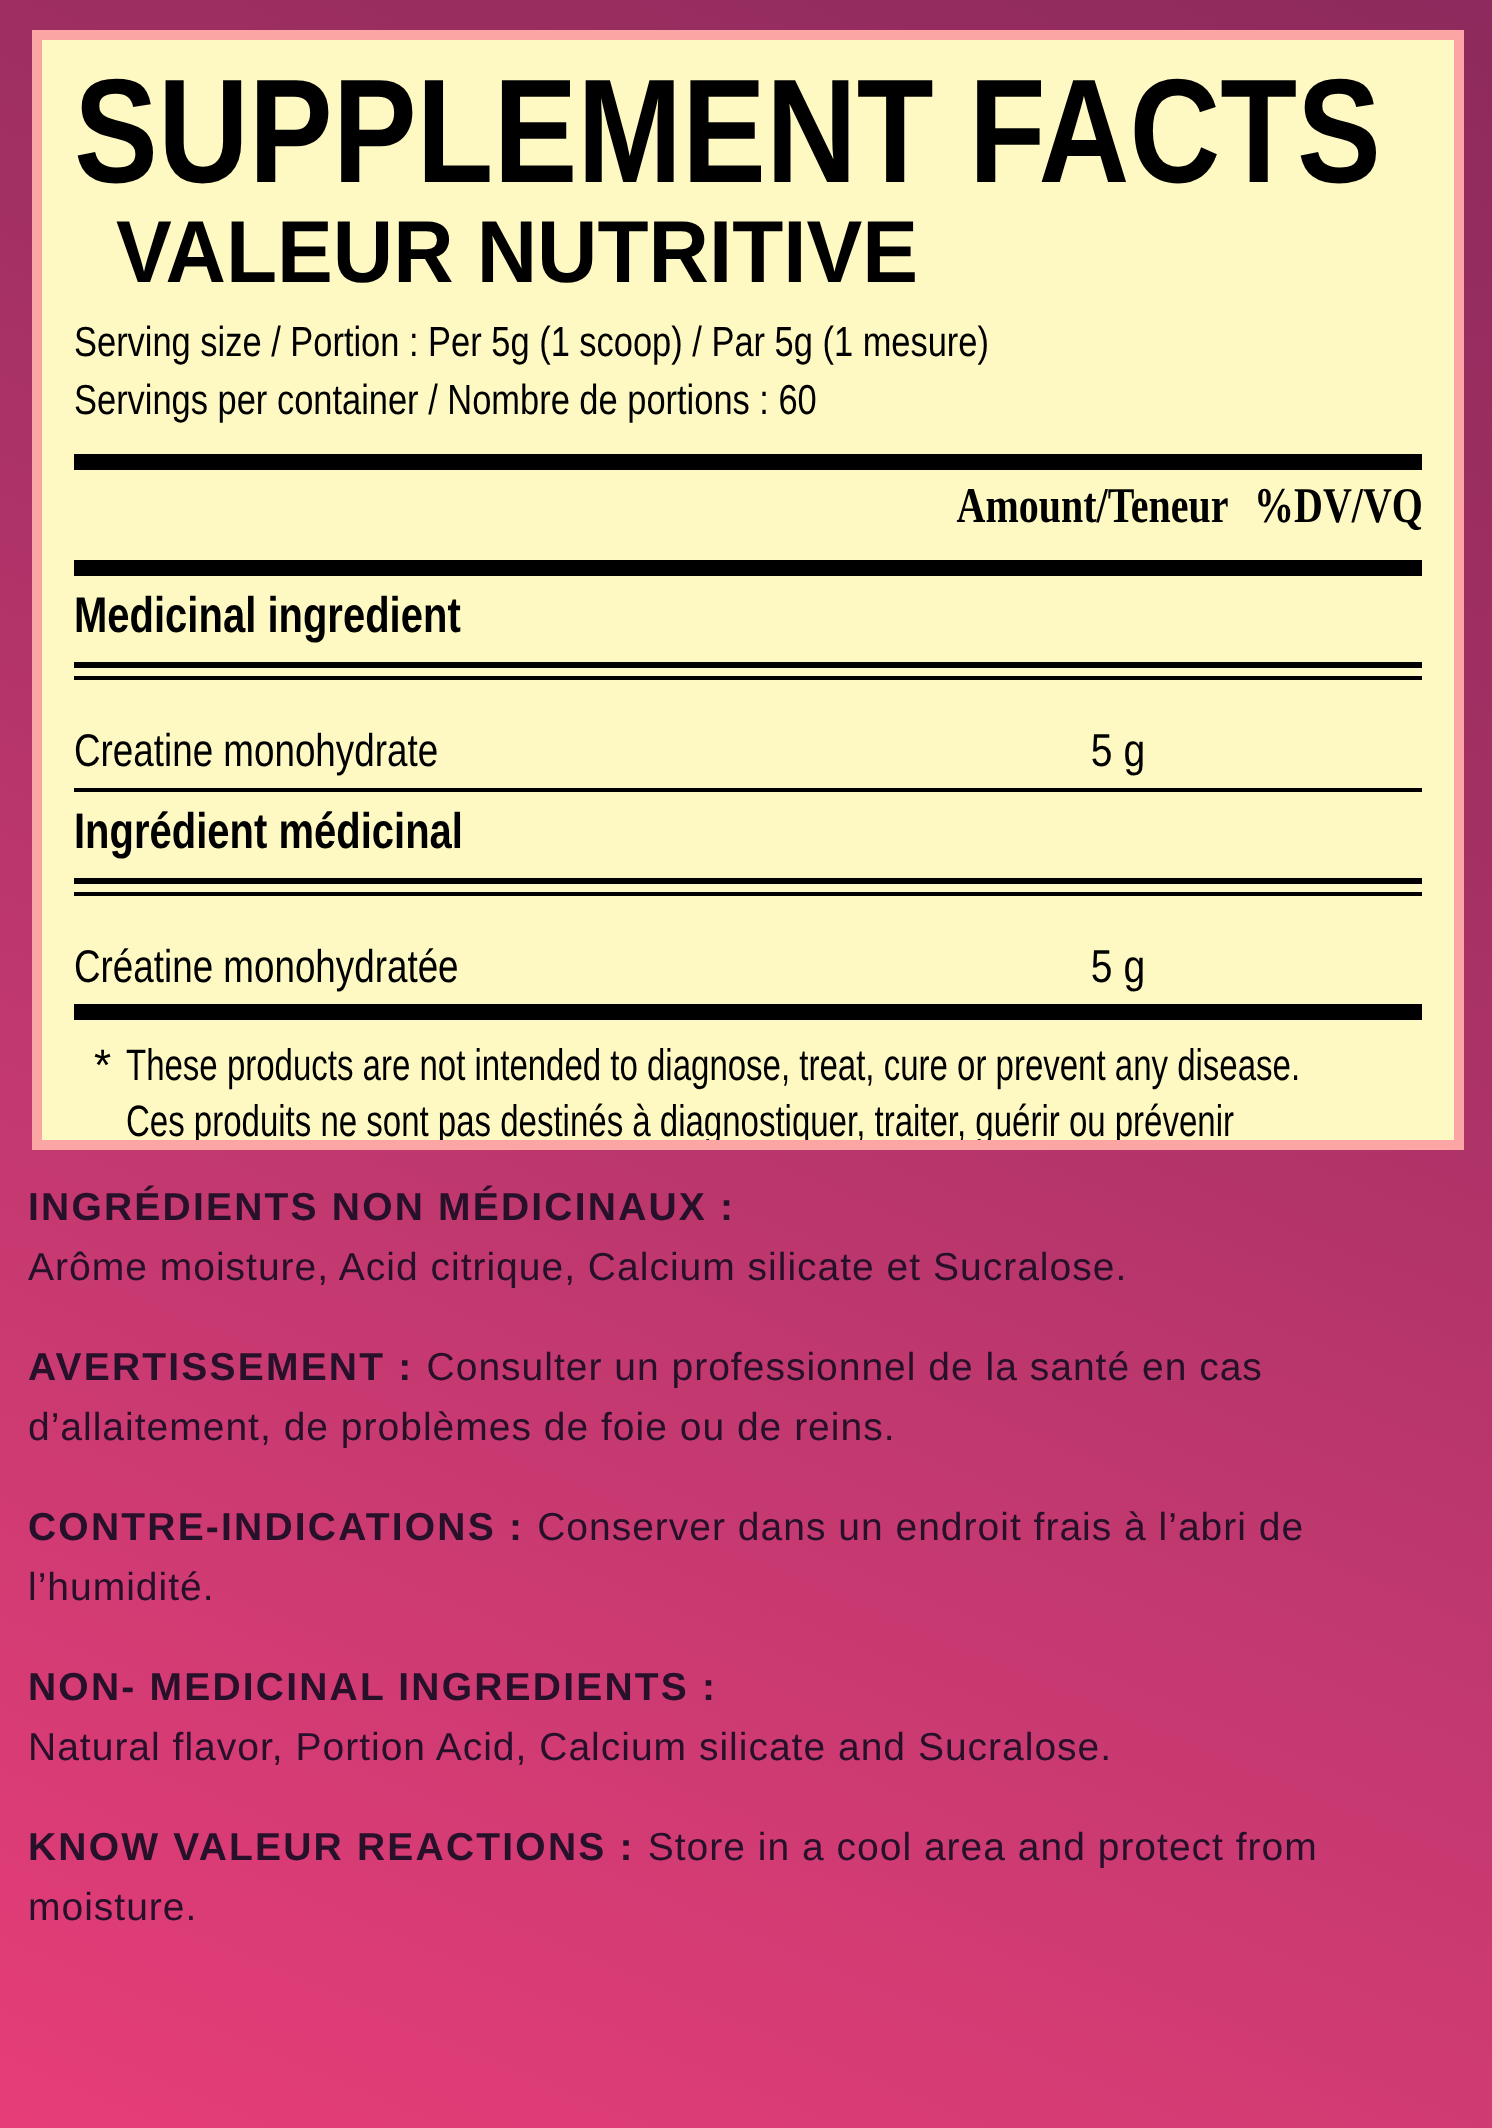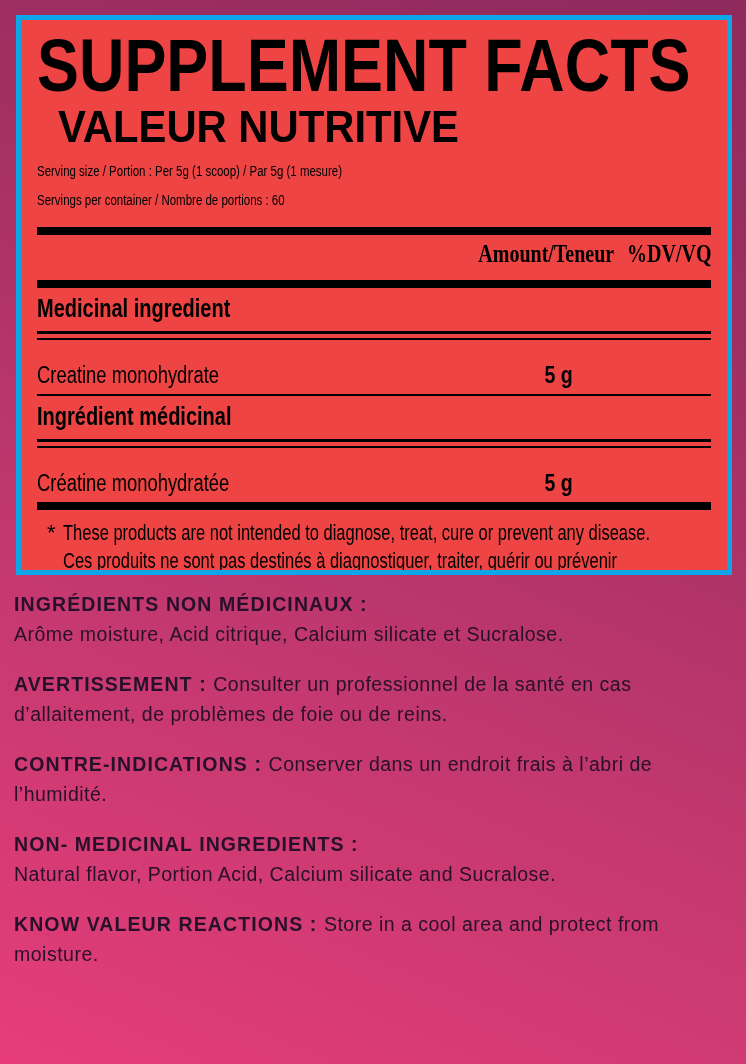--- a/index.html
+++ b/index.html
@@ -6,52 +6,52 @@
   body {
     width:746px; height:1064px; position:relative; overflow:hidden;
     background:linear-gradient(203deg, #8e2a5d 0%, #a33063 30%, #c53970 65%, #e63d78 100%);
     font-family:"Liberation Sans", sans-serif;
     -webkit-font-smoothing:antialiased;
   }
 
   
   .panel {
     position:absolute; left:16px; top:15px; width:716px; height:560px;
-    box-sizing:border-box; background:#ef4444; border:5px solid #0ea5e9;
+    box-sizing:border-box; background:#fef9c3; border:5px solid #fca5a5;
     padding:8px 16px 0 16px; color:#000; overflow:hidden;
   }
   .cond { display:inline-block; white-space:nowrap; transform-origin:0 50%; }
 
   .title-wrap { line-height:0.82; margin-top:8px; }
   .title { font-size:74px; font-weight:bold; transform:scaleX(0.85); letter-spacing:0; }
   .subtitle-wrap { margin-top:8px; line-height:1;margin-left:21px; }
   .subtitle { font-size:44px; font-weight:bold; transform:scaleX(0.95); }
 
-  .serving { font-size:14px; line-height:29px; }
+  .serving { font-size:21px; line-height:29px; }
   .serving .cond { transform:scaleX(0.82); }
   .serving-block { margin-top:8px; }
 
   .bar  { height:8px; background:#000; }
   .bar-top { margin-top:12px; }
   .rule { height:2px; background:#000; }
   .dbl  { height:4px; border-top:3px solid #000; border-bottom:2px solid #000; }
 
   .hdr { display:flex; justify-content:flex-end; padding:5px 0 12px;font-family:Liberation Serif, serif; }
   .hdr-in {
     display:flex; gap:16px; font-weight:bold; font-size:25px; white-space:nowrap;
     transform:scaleX(0.8); transform-origin:100% 50%;
   }
 
   .theading { padding:6px 0 5px; line-height:28px; }
   .theading .cond { font-size:25px; font-weight:bold; transform:scaleX(0.8); }
 
   .trow { display:flex; align-items:center; padding:21px 0 5px; font-size:23px; line-height:28px; }
   .trow .tname { flex:1; }
   .trow .tname .cond { transform:scaleX(0.8); }
-  .trow .tamt  { width:120px; text-align:center;font-weight:bold; }
+  .trow .tamt  { width:120px; text-align:center; }
   .trow .tamt .cond { transform:scaleX(0.85); transform-origin:50% 50%; }
   .trow .tdv   { width:92px; }
 
   .foot { position:relative; padding:9px 0 11px 26px; font-size:22px; line-height:28px; }
   .foot .marker { position:absolute; left:10px; top:9px; }
   .foot .cond { transform:scaleX(0.75); }
 
   
   .info {
     position:absolute; left:14px; top:589px; width:720px;

